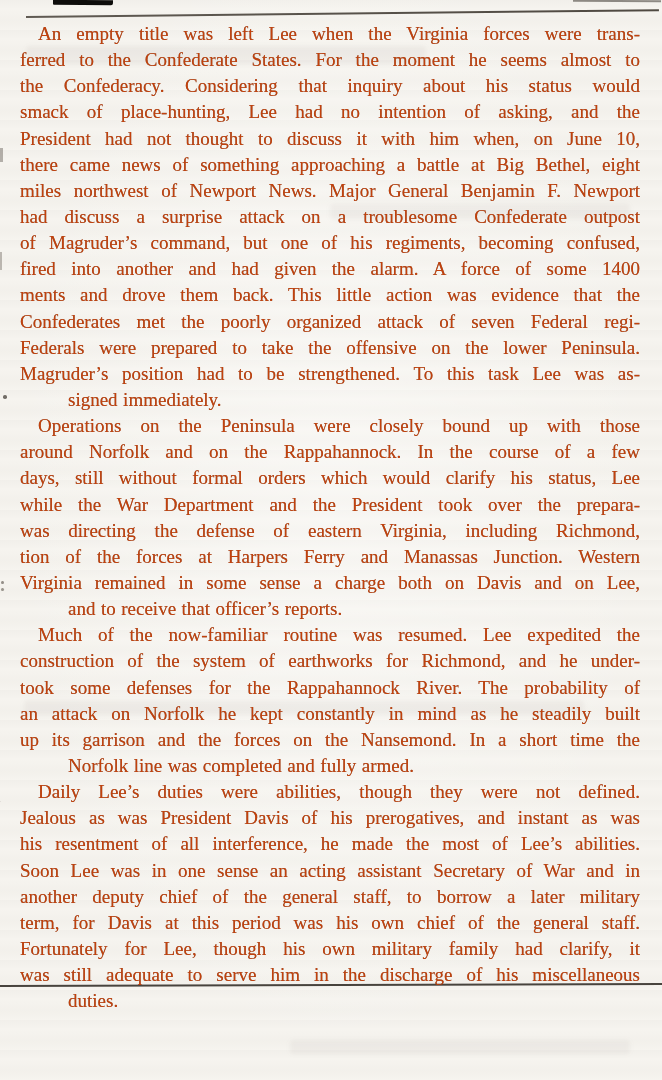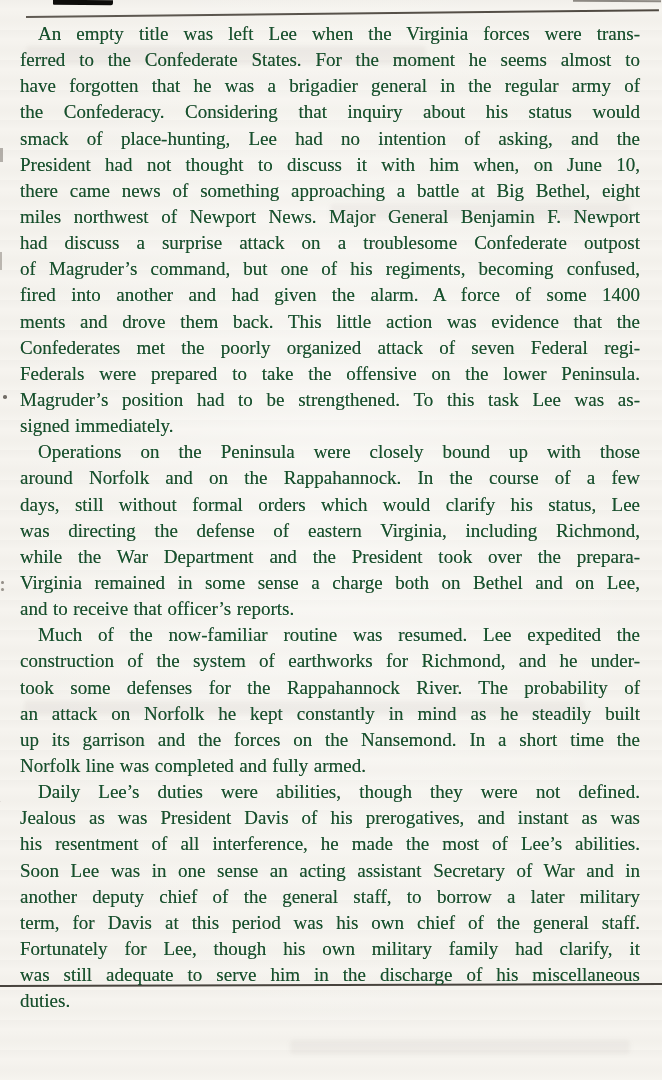--- a/index.html
+++ b/index.html
@@ -78,66 +78,66 @@
   }
   .para { margin: 0; }
   .line {
     text-align: justify;
     text-align-last: justify;
     white-space: normal;
     height: 26.15px;
     overflow: visible;
   }
   .line.first { text-indent: 18px; }
-  .line.last { text-align-last: left; }
+  .line.last { text-align-last: left; margin-left: 48px; }
 </style>
 </head>
 <body>
 
 <div class="page">
   <div class="artifact top-bar"></div>
   <div class="artifact top-rule"></div>
   <div class="artifact top-right-smudge"></div>
   <div class="artifact divider-rule"></div>
   <div class="artifact left-dot"></div>
   <div class="artifact left-colon"></div>
   <div class="artifact left-curve"></div>
   <div class="artifact edge-smudge-a"></div>
   <div class="artifact edge-smudge-b"></div>
   <div class="artifact smudge sm1"></div>
   <div class="artifact smudge sm2"></div>
   <div class="artifact smudge sm3"></div>
   <div class="artifact smudge sm4"></div>
 
-  <div class="text-block" style="color: #14532d;">
+  <div class="text-block" style="color: #c2410c;">
       <div class="para">
         <div class="line first">An empty title was left Lee when the Virginia forces were trans-</div>
         <div class="line">ferred to the Confederate States. For the moment he seems almost to</div>
-        <div class="line">have forgotten that he was a brigadier general in the regular army of</div>
         <div class="line">the Confederacy. Considering that inquiry about his status would</div>
         <div class="line">smack of place-hunting, Lee had no intention of asking, and the</div>
         <div class="line">President had not thought to discuss it with him when, on June 10,</div>
         <div class="line">there came news of something approaching a battle at Big Bethel, eight</div>
         <div class="line">miles northwest of Newport News. Major General Benjamin F. Newport</div>
         <div class="line">had discuss a surprise attack on a troublesome Confederate outpost</div>
         <div class="line">of Magruder’s command, but one of his regiments, becoming confused,</div>
         <div class="line">fired into another and had given the alarm. A force of some 1400</div>
         <div class="line">ments and drove them back. This little action was evidence that the</div>
         <div class="line">Confederates met the poorly organized attack of seven Federal regi-</div>
         <div class="line">Federals were prepared to take the offensive on the lower Peninsula.</div>
         <div class="line">Magruder’s position had to be strengthened. To this task Lee was as-</div>
         <div class="line last">signed immediately.</div>
       </div>
       <div class="para">
         <div class="line first">Operations on the Peninsula were closely bound up with those</div>
         <div class="line">around Norfolk and on the Rappahannock. In the course of a few</div>
         <div class="line">days, still without formal orders which would clarify his status, Lee</div>
+        <div class="line">while the War Department and the President took over the prepara-</div>
         <div class="line">was directing the defense of eastern Virginia, including Richmond,</div>
-        <div class="line">while the War Department and the President took over the prepara-</div>
-        <div class="line">Virginia remained in some sense a charge both on Bethel and on Lee,</div>
+        <div class="line">tion of the forces at Harpers Ferry and Manassas Junction. Western</div>
+        <div class="line">Virginia remained in some sense a charge both on Davis and on Lee,</div>
         <div class="line last">and to receive that officer’s reports.</div>
       </div>
       <div class="para">
         <div class="line first">Much of the now-familiar routine was resumed. Lee expedited the</div>
         <div class="line">construction of the system of earthworks for Richmond, and he under-</div>
         <div class="line">took some defenses for the Rappahannock River. The probability of</div>
         <div class="line">an attack on Norfolk he kept constantly in mind as he steadily built</div>
         <div class="line">up its garrison and the forces on the Nansemond. In a short time the</div>
         <div class="line last">Norfolk line was completed and fully armed.</div>
       </div>

